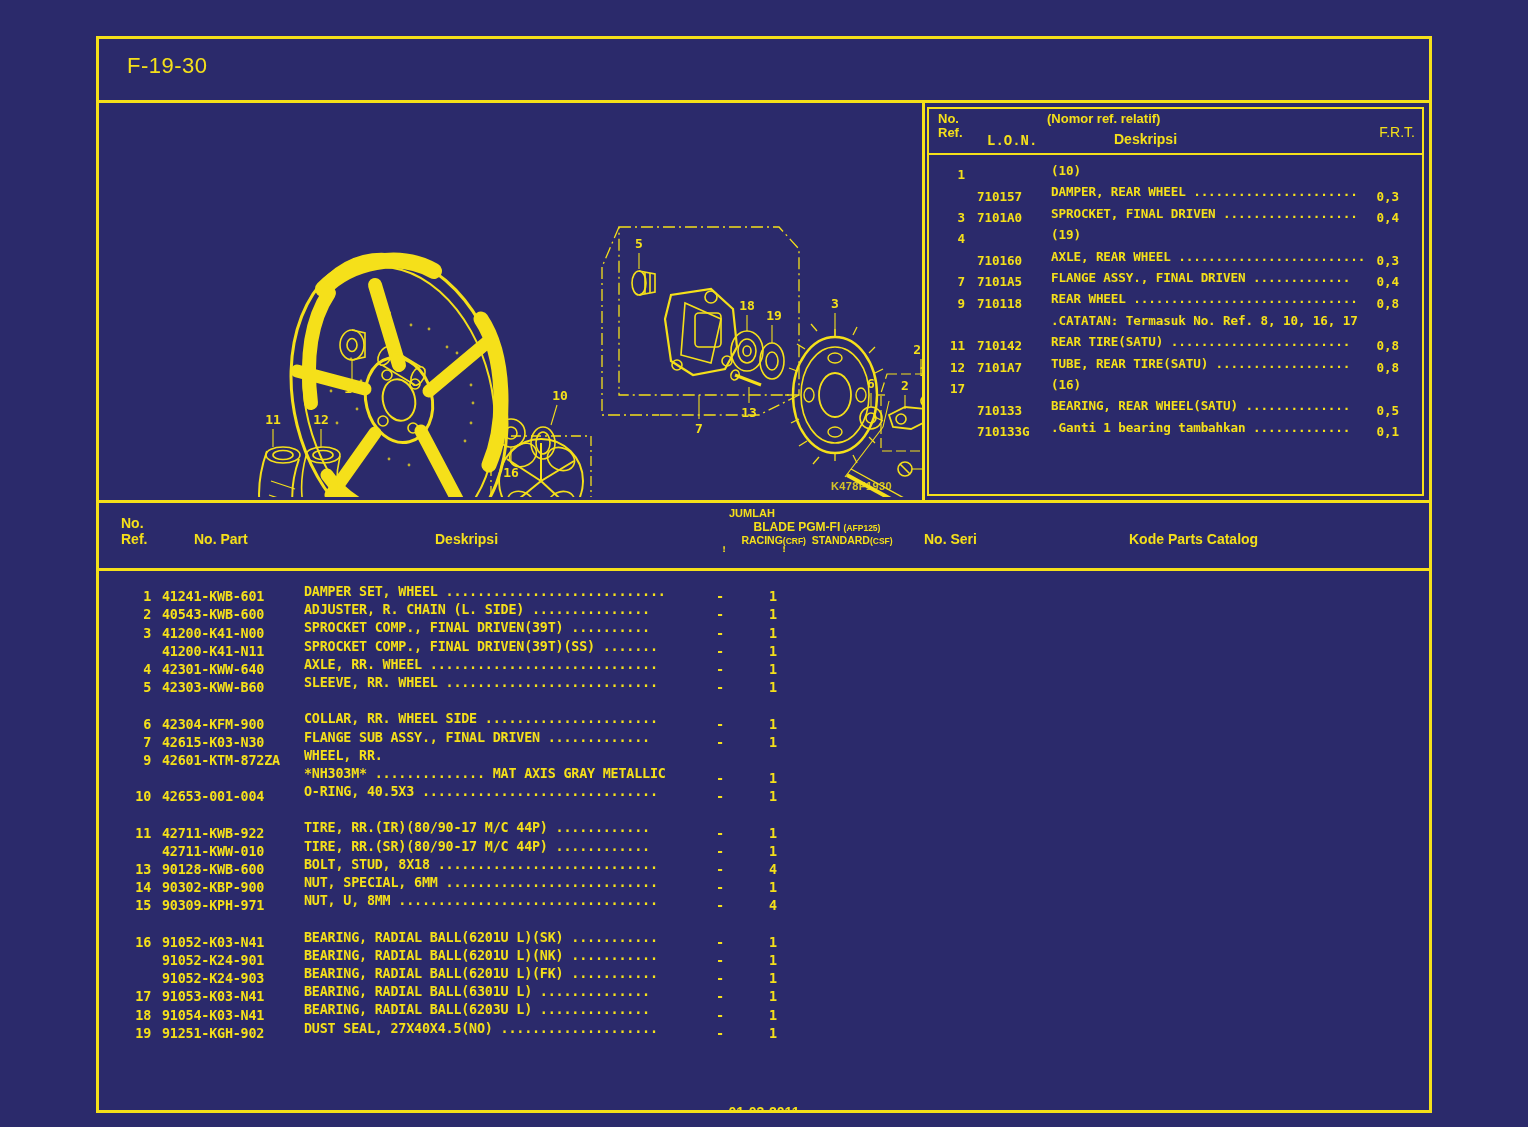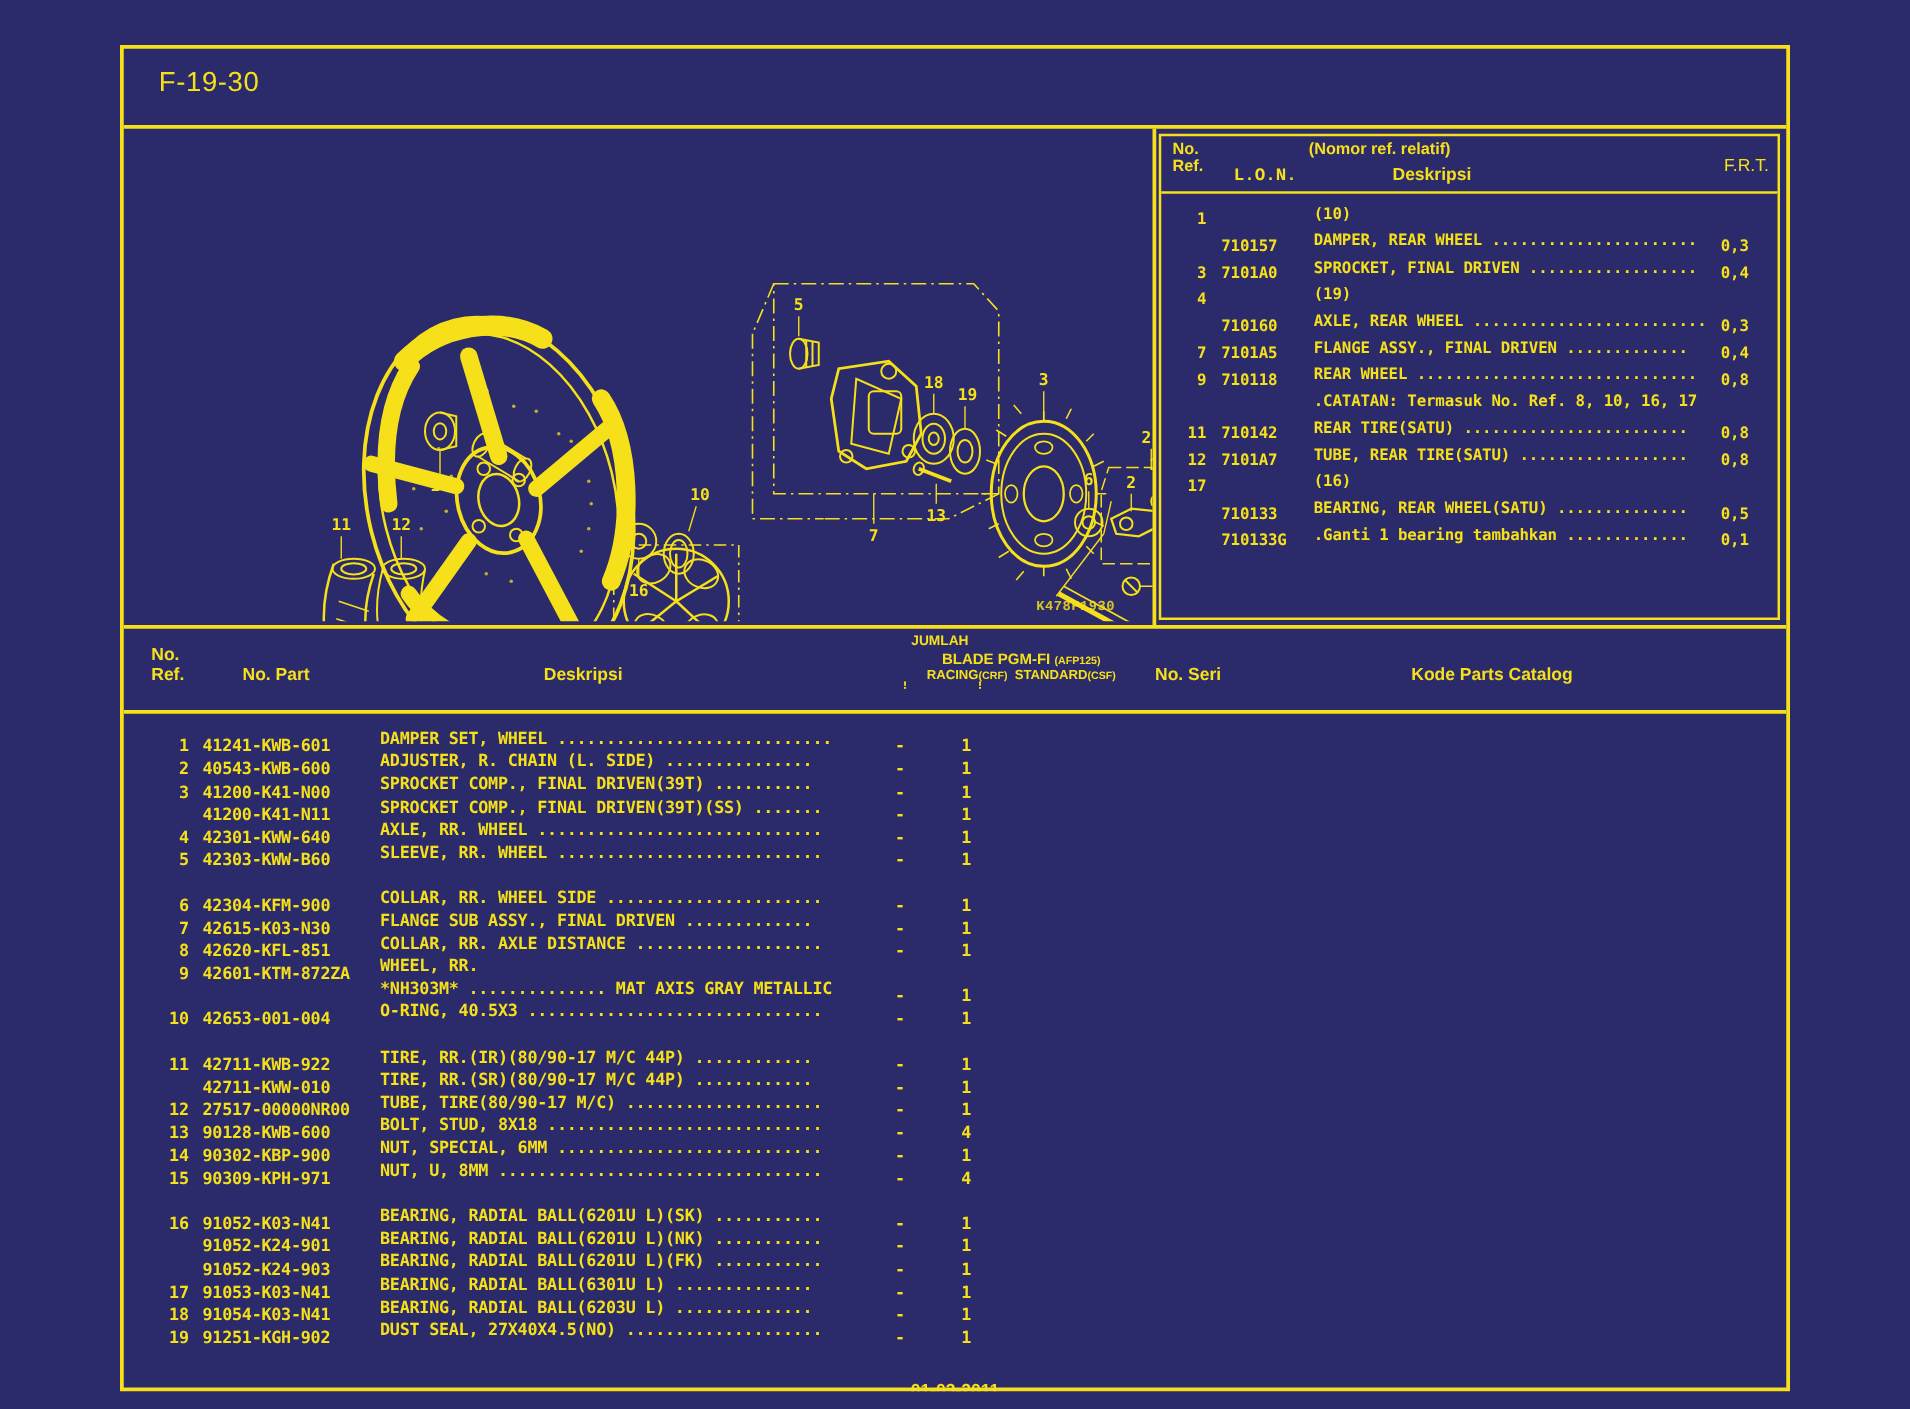--- a/index.html
+++ b/index.html
@@ -66,21 +66,21 @@
     box-sizing: border-box;
     overflow: hidden;
   }
   .diagram-pane svg { display: block; }
   .drawing-code {
     position: absolute;
     right: 30px;
     bottom: 8px;
     font-size: 11px;
     font-weight: bold;
-    font-family: Liberation Mono, monospace;
+    font-family: Liberation Sans, sans-serif;
     letter-spacing: 0.4px;
     opacity: 0.85;
     margin-left: 36px;
   }
 
   
   .lon-pane {
     position: absolute;
     right: 0; top: 0;
     width: 507px; height: 100%;
@@ -508,28 +508,26 @@
   <div class="main-body" id="parts-body">
       <div class="prow"><span class="c-ref">1</span><span class="c-part">41241-KWB-601</span><span class="c-desc">DAMPER SET, WHEEL ............................</span><span class="c-q1">-</span><span class="c-q2">1</span></div>
       <div class="prow"><span class="c-ref">2</span><span class="c-part">40543-KWB-600</span><span class="c-desc">ADJUSTER, R. CHAIN (L. SIDE) ...............</span><span class="c-q1">-</span><span class="c-q2">1</span></div>
       <div class="prow"><span class="c-ref">3</span><span class="c-part">41200-K41-N00</span><span class="c-desc">SPROCKET COMP., FINAL DRIVEN(39T) ..........</span><span class="c-q1">-</span><span class="c-q2">1</span></div>
       <div class="prow"><span class="c-ref"></span><span class="c-part">41200-K41-N11</span><span class="c-desc">SPROCKET COMP., FINAL DRIVEN(39T)(SS) .......</span><span class="c-q1">-</span><span class="c-q2">1</span></div>
       <div class="prow"><span class="c-ref">4</span><span class="c-part">42301-KWW-640</span><span class="c-desc">AXLE, RR. WHEEL .............................</span><span class="c-q1">-</span><span class="c-q2">1</span></div>
       <div class="prow"><span class="c-ref">5</span><span class="c-part">42303-KWW-B60</span><span class="c-desc">SLEEVE, RR. WHEEL ...........................</span><span class="c-q1">-</span><span class="c-q2">1</span></div>
       <div class="prow spacer">&nbsp;</div>
       <div class="prow"><span class="c-ref">6</span><span class="c-part">42304-KFM-900</span><span class="c-desc">COLLAR, RR. WHEEL SIDE ......................</span><span class="c-q1">-</span><span class="c-q2">1</span></div>
       <div class="prow"><span class="c-ref">7</span><span class="c-part">42615-K03-N30</span><span class="c-desc">FLANGE SUB ASSY., FINAL DRIVEN .............</span><span class="c-q1">-</span><span class="c-q2">1</span></div>
-      <div class="prow"><span class="c-ref">8</span><span class="c-part">42620-KFL-851</span><span class="c-desc">COLLAR, RR. AXLE DISTANCE ...................</span><span class="c-q1">-</span><span class="c-q2">1</span></div>
       <div class="prow"><span class="c-ref">9</span><span class="c-part">42601-KTM-872ZA</span><span class="c-desc">WHEEL, RR.</span><span class="c-q1"></span><span class="c-q2"></span></div>
       <div class="prow"><span class="c-ref"></span><span class="c-part"></span><span class="c-desc">*NH303M* .............. MAT AXIS GRAY METALLIC</span><span class="c-q1">-</span><span class="c-q2">1</span></div>
       <div class="prow"><span class="c-ref">10</span><span class="c-part">42653-001-004</span><span class="c-desc">O-RING, 40.5X3 ..............................</span><span class="c-q1">-</span><span class="c-q2">1</span></div>
       <div class="prow spacer">&nbsp;</div>
       <div class="prow"><span class="c-ref">11</span><span class="c-part">42711-KWB-922</span><span class="c-desc">TIRE, RR.(IR)(80/90-17 M/C 44P) ............</span><span class="c-q1">-</span><span class="c-q2">1</span></div>
       <div class="prow"><span class="c-ref"></span><span class="c-part">42711-KWW-010</span><span class="c-desc">TIRE, RR.(SR)(80/90-17 M/C 44P) ............</span><span class="c-q1">-</span><span class="c-q2">1</span></div>
-      <div class="prow"><span class="c-ref">12</span><span class="c-part">27517-00000NR00</span><span class="c-desc">TUBE, TIRE(80/90-17 M/C) ....................</span><span class="c-q1">-</span><span class="c-q2">1</span></div>
       <div class="prow"><span class="c-ref">13</span><span class="c-part">90128-KWB-600</span><span class="c-desc">BOLT, STUD, 8X18 ............................</span><span class="c-q1">-</span><span class="c-q2">4</span></div>
       <div class="prow"><span class="c-ref">14</span><span class="c-part">90302-KBP-900</span><span class="c-desc">NUT, SPECIAL, 6MM ...........................</span><span class="c-q1">-</span><span class="c-q2">1</span></div>
       <div class="prow"><span class="c-ref">15</span><span class="c-part">90309-KPH-971</span><span class="c-desc">NUT, U, 8MM .................................</span><span class="c-q1">-</span><span class="c-q2">4</span></div>
       <div class="prow spacer">&nbsp;</div>
       <div class="prow"><span class="c-ref">16</span><span class="c-part">91052-K03-N41</span><span class="c-desc">BEARING, RADIAL BALL(6201U L)(SK) ...........</span><span class="c-q1">-</span><span class="c-q2">1</span></div>
       <div class="prow"><span class="c-ref"></span><span class="c-part">91052-K24-901</span><span class="c-desc">BEARING, RADIAL BALL(6201U L)(NK) ...........</span><span class="c-q1">-</span><span class="c-q2">1</span></div>
       <div class="prow"><span class="c-ref"></span><span class="c-part">91052-K24-903</span><span class="c-desc">BEARING, RADIAL BALL(6201U L)(FK) ...........</span><span class="c-q1">-</span><span class="c-q2">1</span></div>
       <div class="prow"><span class="c-ref">17</span><span class="c-part">91053-K03-N41</span><span class="c-desc">BEARING, RADIAL BALL(6301U L) ..............</span><span class="c-q1">-</span><span class="c-q2">1</span></div>
       <div class="prow"><span class="c-ref">18</span><span class="c-part">91054-K03-N41</span><span class="c-desc">BEARING, RADIAL BALL(6203U L) ..............</span><span class="c-q1">-</span><span class="c-q2">1</span></div>
       <div class="prow"><span class="c-ref">19</span><span class="c-part">91251-KGH-902</span><span class="c-desc">DUST SEAL, 27X40X4.5(NO) ....................</span><span class="c-q1">-</span><span class="c-q2">1</span></div>

